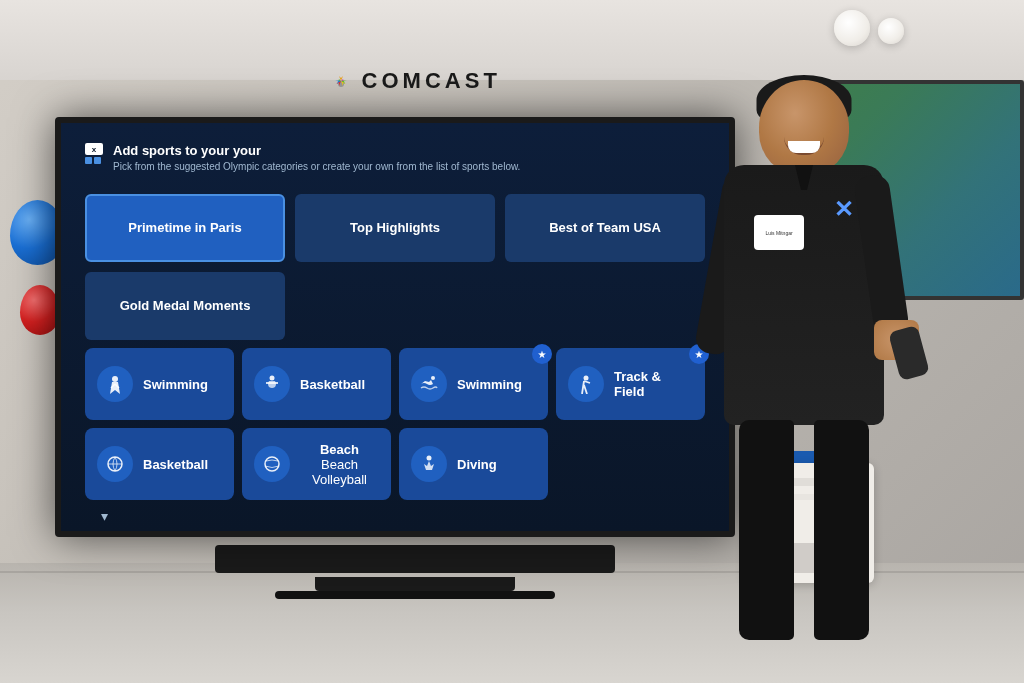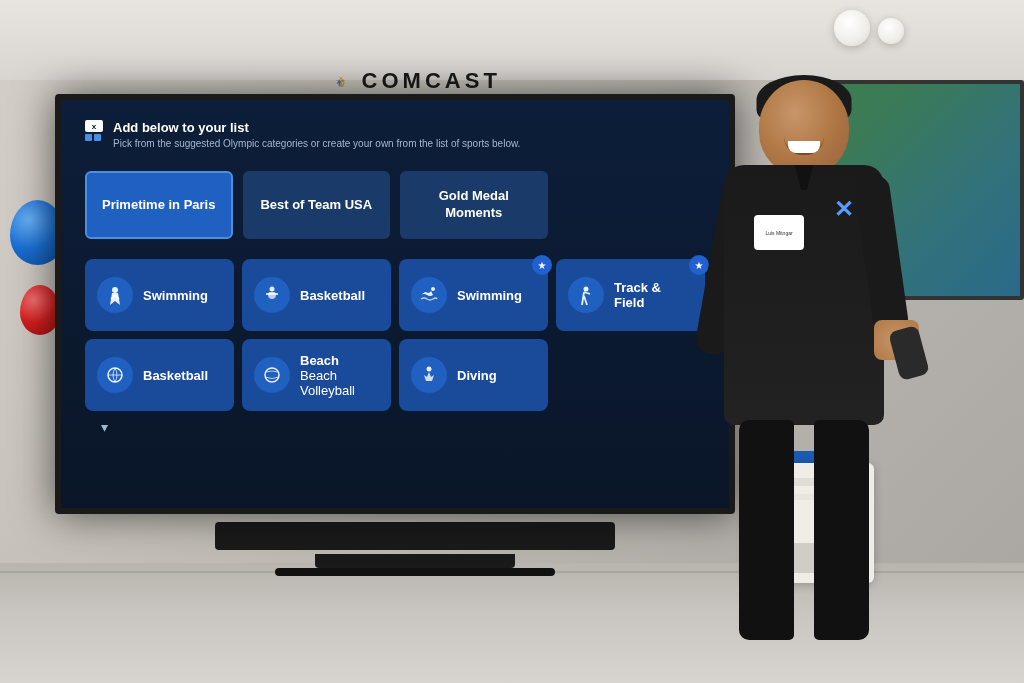--- a/index.html
+++ b/index.html
@@ -448,21 +448,21 @@
       bottom: 110px;
       left: 0;
       right: 0;
       height: 2px;
       background: rgba(0,0,0,0.1);
     }
 
     
     .comcast-header {
       text-align: center;
-      padding: 8px 0 0;
+      padding: 8px 0 23px;
     }
 
     .peacock-svg {
       display: inline-block;
       vertical-align: middle;
       margin-right: 4px;
     }
   </style>
 </head>
 <body>
@@ -505,31 +505,34 @@
 
         <div class="tv-header">
           <div style="display:flex; flex-direction:column; gap:2px; flex-shrink:0;">
             <div style="width:18px;height:12px;background:#fff;border-radius:2px;display:flex;align-items:center;justify-content:center;font-size:8px;font-weight:900;color:#0a1628;">x</div>
             <div style="display:flex;gap:2px;">
               <div style="width:7px;height:7px;background:#4a90e2;border-radius:1px;"></div>
               <div style="width:7px;height:7px;background:#4a90e2;border-radius:1px;"></div>
             </div>
           </div>
           <div class="header-text-block">
-            <div class="header-title">Add below to your list</div>
+            <div class="header-title">Add sports to your your</div>
             <div class="header-subtitle">Pick from the suggested Olympic categories or create your own from the list of sports below.</div>
           </div>
         </div>
 
-        <div style="display:grid;grid-template-columns:repeat(4,1fr);gap:10px;margin-bottom:20px;">
+        <div style="display:grid;grid-template-columns:repeat(3,1fr);gap:10px;margin-bottom:8px;">
 
           <div class="tile-text selected">
             <span class="tile-label">Primetime in Paris</span>
           </div>
 
+          <div class="tile-text">
+            <span class="tile-label">Top Highlights</span>
+          </div>
 
           <div class="tile-text">
             <span class="tile-label">Best of Team USA</span>
           </div>
 
           <div class="tile-text">
             <span class="tile-label">Gold Medal Moments</span>
           </div>
 
         </div>
@@ -596,21 +599,21 @@
             <span class="sport-name">Basketball</span>
           </div>
 
           <div class="tile-sport">
             <div class="sport-icon-circle">
               <svg width="20" height="20" viewBox="0 0 20 20">
                   <circle cx="10" cy="10" r="7" fill="none" stroke="#fff" stroke-width="1.5" opacity="0.9"></circle>
                   <path d="M4 7 Q10 5 16 7 M3 12 Q10 15 17 12" stroke="#fff" stroke-width="1" fill="none" opacity="0.7"></path>
                 </svg>
             </div>
-            <div style="display:flex;flex-direction:column;">
+            <div style="display:flex;flex-direction:column;text-align:center;">
               <span class="sport-name">Beach</span>
               <span class="sport-name" style="font-weight:400;">Beach Volleyball</span>
             </div>
           </div>
 
 
           <div class="tile-sport">
             <div class="sport-icon-circle">
               <svg width="20" height="20" viewBox="0 0 20 20">
                   <circle cx="10" cy="4" r="2.5" fill="#fff" opacity="0.9"></circle>

